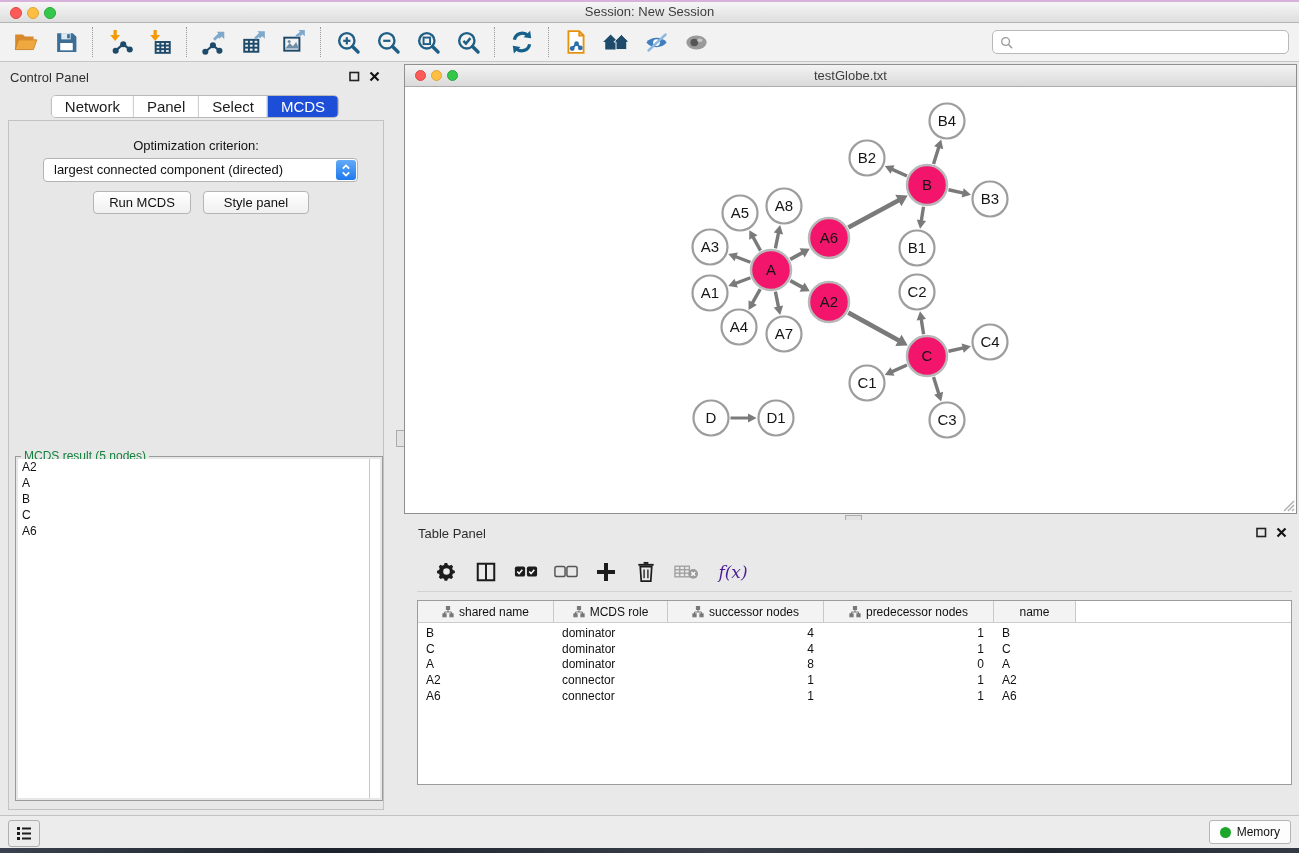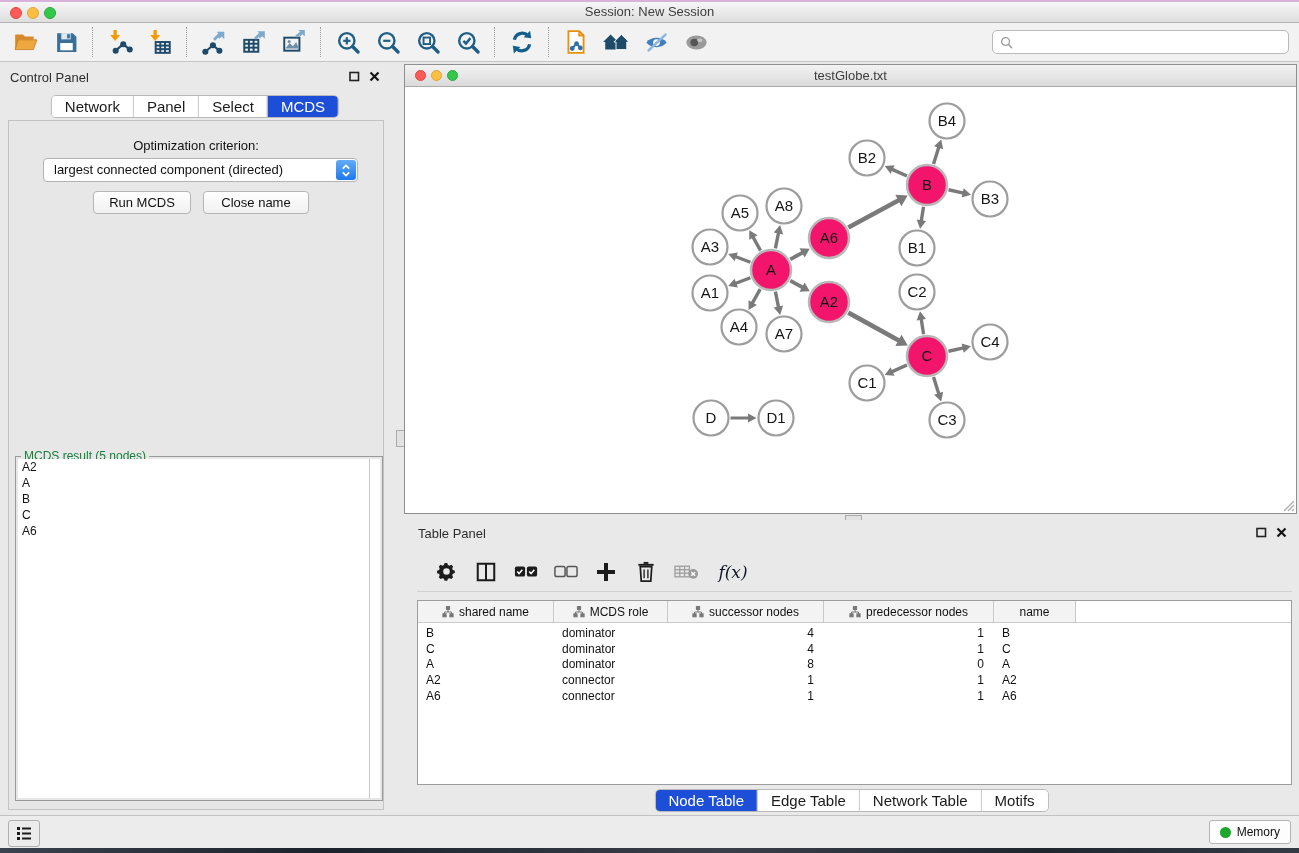--- a/index.html
+++ b/index.html
@@ -44,21 +44,21 @@
   .nw-titlebar{position:relative;height:21px;background:linear-gradient(#f3f3f3,#dadada);border-bottom:1px solid #ababab;}
   .nw-canvas{position:absolute;top:22px;left:0;right:0;bottom:0;background:#fff;}
   .grip{position:absolute;right:1px;bottom:1px;}
   .v-handle{left:396px;top:430px;width:7px;height:15px;background:#e2e2e2;border:1px solid #ababab;}
   .h-handle{left:845px;top:515px;width:15px;height:5px;background:#e2e2e2;border:1px solid #ababab;}
 
   
   .table-panel{left:404px;top:520px;width:895px;height:295px;background:#e9e9e9;}
   .tp-toolbar{left:13px;top:32px;width:875px;height:40px;display:flex;align-items:center;gap:10px;padding-left:14px;box-sizing:border-box;border-bottom:1px solid #d2d2d2;}
   .tpbtn{width:30px;height:30px;display:flex;align-items:center;justify-content:center;flex:0 0 auto;}
-  .fx{font-family:"DejaVu Serif",serif;font-style:italic;font-size:17px;color:#0f172a;}
+  .fx{font-family:"DejaVu Serif",serif;font-style:italic;font-size:17px;color:#4c1d95;}
   .tp-table{left:13px;top:80px;width:875px;height:185px;background:#fff;border:1px solid #9c9c9c;box-sizing:border-box;overflow:hidden;}
   .thead{display:flex;height:21px;border-bottom:1px solid #cccccc;}
   .th{display:flex;align-items:center;justify-content:center;gap:5px;font-size:12px;color:#111;background:#f3f3f3;border-right:1px solid #c9c9c9;box-sizing:border-box;}
   .tr{display:flex;height:15.7px;align-items:center;}
   .td{display:flex;align-items:center;font-size:12px;color:#111;box-sizing:border-box;}
   .c0{width:136px}.c1{width:114px}.c2{width:156px}.c3{width:170px}.c4{width:82px}
   .al-l{justify-content:flex-start;padding-left:8px;}
   .al-r{justify-content:flex-end;padding-right:10px;}
   .tbody{padding-top:2px;}
 
@@ -256,21 +256,21 @@
       <div class="abs dropdown">
         <div class="dropdown-text">largest connected component (directed)</div>
         <div class="dropdown-stepper">
           <svg width="10" height="15" viewBox="0 0 10 15">
               <path d="M1.8 5.6 L5 2.4 L8.2 5.6" stroke="#fff" stroke-width="1.8" fill="none"></path>
               <path d="M1.8 9.4 L5 12.6 L8.2 9.4" stroke="#fff" stroke-width="1.8" fill="none"></path>
             </svg>
         </div>
       </div>
       <div class="abs btn" style="left:84px;top:70px;width:96px;height:21px;line-height:21px;">Run MCDS</div>
-      <div class="abs btn" style="left:194px;top:70px;width:104px;height:21px;line-height:21px;">Close name</div>
+      <div class="abs btn" style="left:194px;top:70px;width:104px;height:21px;line-height:21px;">Style panel</div>
       <div class="abs group-box">
         <div class="group-legend">MCDS result (5 nodes)</div>
         <div class="listbox">
           <div class="gutter"></div>
         <div class="list-item">A2</div>
             <div class="list-item">A</div>
             <div class="list-item">B</div>
             <div class="list-item">C</div>
             <div class="list-item">A6</div>
           </div>
@@ -623,26 +623,20 @@
           </div>
           <div class="tr">
             <div class="td c0 al-l">A6</div>
             <div class="td c1 al-l">connector</div>
             <div class="td c2 al-r">1</div>
             <div class="td c3 al-r">1</div>
             <div class="td c4 al-l">A6</div>
           </div>
         </div>
     </div>
-    <div class="abs tp-tabs" style="left:50%;transform:translateX(-50%);top:269px;">
-        <div class="seg-tab active">Node Table</div>
-        <div class="seg-tab">Edge Table</div>
-        <div class="seg-tab">Network Table</div>
-        <div class="seg-tab">Motifs</div>
-      </div>
   </div>
 
   <div class="abs status-bar">
     <div class="sb-btn">
       <svg width="16" height="15" viewBox="0 0 16 15">
           <g fill="#1c1c1c">
             <rect x="1" y="1" width="3" height="3"></rect>
             <rect x="6" y="1.5" width="9" height="2"></rect>
             <rect x="1" y="6" width="3" height="3"></rect>
             <rect x="6" y="6.5" width="9" height="2"></rect>

